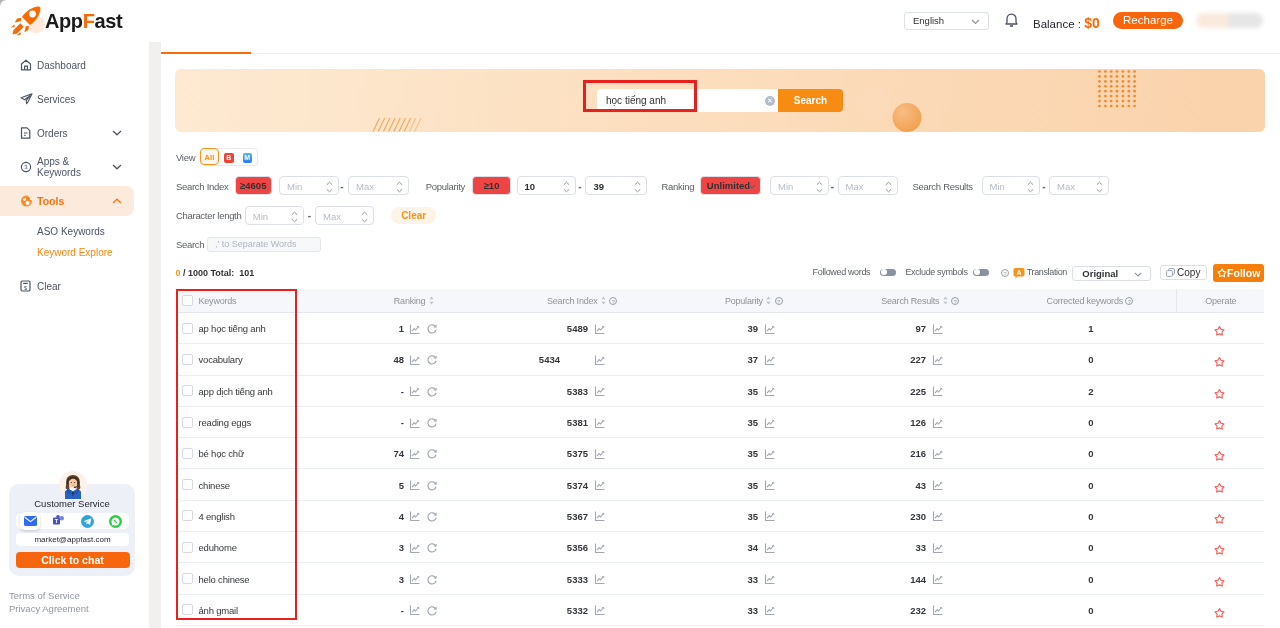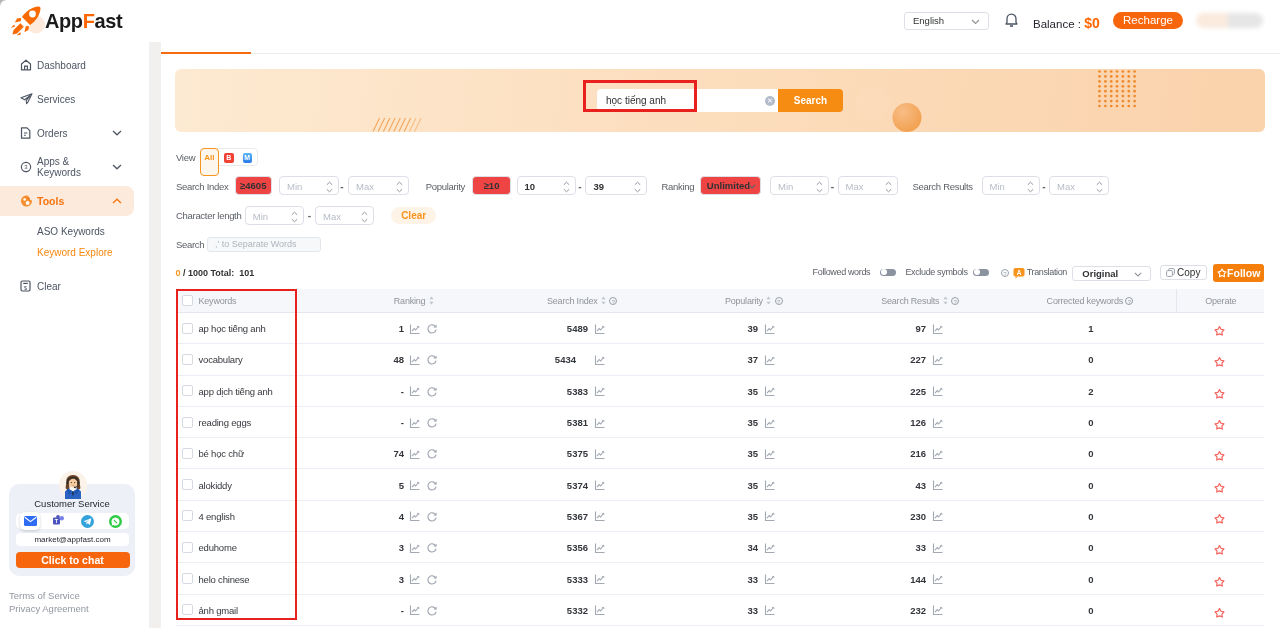--- a/index.html
+++ b/index.html
@@ -256,21 +256,21 @@
   <div id="srch-input">
       <span>học tiếng anh</span>
     </div>
   <div id="srch-clear">✕</div>
   <div id="srch-btn">Search</div>
 </div>
 <div class="redbox" style="left:583px;top:80px;width:114px;height:32px"></div>
 
 <div class="flabel" style="left:176px;top:157px">View</div>
 <div class="abs" style="left:199.5px;top:147.5px;width:58px;height:18.5px;border:1px solid #e8eaee;border-radius:4px;background:#fff"></div>
-<div class="abs" style="left:199.5px;top:147.5px;width:19.5px;height:28px;border:1px solid #f7941e;border-radius:4px;background:#fdf6ec;color:#f7941e;font-size:8px;font-weight:bold;text-align:center;line-height:17px">All</div>
+<div class="abs" style="left:199.5px;top:147.5px;width:19.5px;height:17px;border:1px solid #f7941e;border-radius:4px;background:#fdf6ec;color:#f7941e;font-size:8px;font-weight:bold;text-align:center;line-height:17px">All</div>
 <div class="abs" style="left:224px;top:153px;width:9.5px;height:9.5px;background:#f04134;border-radius:2px;color:#fff;font-size:7px;font-weight:bold;text-align:center;line-height:9.5px">B</div>
 <div class="abs" style="left:242.5px;top:153px;width:9.5px;height:9.5px;background:linear-gradient(180deg,#58b6f6,#2979e8);border-radius:2px;color:#fff;font-size:7px;font-weight:bold;text-align:center;line-height:9.5px">M</div>
 
 <div class="flabel" style="left:176px;top:185.5px">Search Index</div>
 <div class="vbox" style="left:235px;top:176px;width:36.5px">≥4605</div>
 <div class="spin" style="left:279px;top:176px;width:59.5px">
     <span class="sp">Min</span>
 <svg class="arr" width="7" height="12" viewBox="0 0 7 12">
       <path d="M0.8 3.8 L3.5 1.2 L6.2 3.8" fill="none" stroke="#8f949c" stroke-width="1"></path>
       <path d="M0.8 8.2 L3.5 10.8 L6.2 8.2" fill="none" stroke="#8f949c" stroke-width="1"></path>
@@ -456,21 +456,21 @@
 <span class="num" style="right:860px">48</span>
 <svg class="ic" width="11" height="11" viewBox="0 0 11 11" style="left:233px;top:10.65px">
         <path d="M1.5 0.5 V9.5 H10.5" fill="none" stroke="#a3a9b3" stroke-width="1.1"></path>
         <path d="M3 7.2 L5.2 4.6 L6.6 6 L9.6 2.4" fill="none" stroke="#a3a9b3" stroke-width="1.1"></path>
         <path d="M9.7 2.3 l0.4 1.6 M9.7 2.3 l-1.6 0.3" stroke="#a3a9b3" stroke-width="0.9" fill="none"></path>
       </svg>
 <svg class="ic" width="10" height="10" viewBox="0 0 10 10" style="left:250.5px;top:11.15px">
         <path d="M8.8 3.2 A4.1 4.1 0 1 0 9.1 5.6" fill="none" stroke="#a3a9b3" stroke-width="1.15"></path>
         <path d="M9.6 0.5 V3.6 H6.4 Z" fill="#a3a9b3"></path>
       </svg>
-<span class="num" style="right:688px">5434</span>
+<span class="num" style="right:704px">5434</span>
 <svg class="ic" width="11" height="11" viewBox="0 0 11 11" style="left:418px;top:10.65px">
         <path d="M1.5 0.5 V9.5 H10.5" fill="none" stroke="#a3a9b3" stroke-width="1.1"></path>
         <path d="M3 7.2 L5.2 4.6 L6.6 6 L9.6 2.4" fill="none" stroke="#a3a9b3" stroke-width="1.1"></path>
         <path d="M9.7 2.3 l0.4 1.6 M9.7 2.3 l-1.6 0.3" stroke="#a3a9b3" stroke-width="0.9" fill="none"></path>
       </svg>
 <span class="num" style="right:506px">37</span>
 <svg class="ic" width="11" height="11" viewBox="0 0 11 11" style="left:587.5px;top:10.65px">
         <path d="M1.5 0.5 V9.5 H10.5" fill="none" stroke="#a3a9b3" stroke-width="1.1"></path>
         <path d="M3 7.2 L5.2 4.6 L6.6 6 L9.6 2.4" fill="none" stroke="#a3a9b3" stroke-width="1.1"></path>
         <path d="M9.7 2.3 l0.4 1.6 M9.7 2.3 l-1.6 0.3" stroke="#a3a9b3" stroke-width="0.9" fill="none"></path>
@@ -589,21 +589,21 @@
         <path d="M3 7.2 L5.2 4.6 L6.6 6 L9.6 2.4" fill="none" stroke="#a3a9b3" stroke-width="1.1"></path>
         <path d="M9.7 2.3 l0.4 1.6 M9.7 2.3 l-1.6 0.3" stroke="#a3a9b3" stroke-width="0.9" fill="none"></path>
       </svg>
 <span class="num" style="left:880px;width:70px;text-align:center">0</span>
 <span class="opstar"><svg width="11" height="11" viewBox="0 0 24 24">
           <path d="M12.0 2.4 L15.3 8.1 L21.7 9.4 L17.3 14.3 L18.0 20.9 L12.0 18.2 L6.0 20.9 L6.7 14.3 L2.3 9.4 L8.7 8.1 Z" fill="none" stroke="#f5635c" stroke-width="2.6" stroke-linejoin="round"></path>
         </svg></span>
 </div>
 <div class="trow" style="top:156.5px;height:31.3px">
 <span class="cb" style="left:5.5px;top:9.7px"></span>
-<span class="kw" style="left:22.5px">alokiddy</span>
+<span class="kw" style="left:22.5px">chinese</span>
 <span class="num" style="right:860px">5</span>
 <svg class="ic" width="11" height="11" viewBox="0 0 11 11" style="left:233px;top:10.65px">
         <path d="M1.5 0.5 V9.5 H10.5" fill="none" stroke="#a3a9b3" stroke-width="1.1"></path>
         <path d="M3 7.2 L5.2 4.6 L6.6 6 L9.6 2.4" fill="none" stroke="#a3a9b3" stroke-width="1.1"></path>
         <path d="M9.7 2.3 l0.4 1.6 M9.7 2.3 l-1.6 0.3" stroke="#a3a9b3" stroke-width="0.9" fill="none"></path>
       </svg>
 <svg class="ic" width="10" height="10" viewBox="0 0 10 10" style="left:250.5px;top:11.15px">
         <path d="M8.8 3.2 A4.1 4.1 0 1 0 9.1 5.6" fill="none" stroke="#a3a9b3" stroke-width="1.15"></path>
         <path d="M9.6 0.5 V3.6 H6.4 Z" fill="#a3a9b3"></path>
       </svg>

